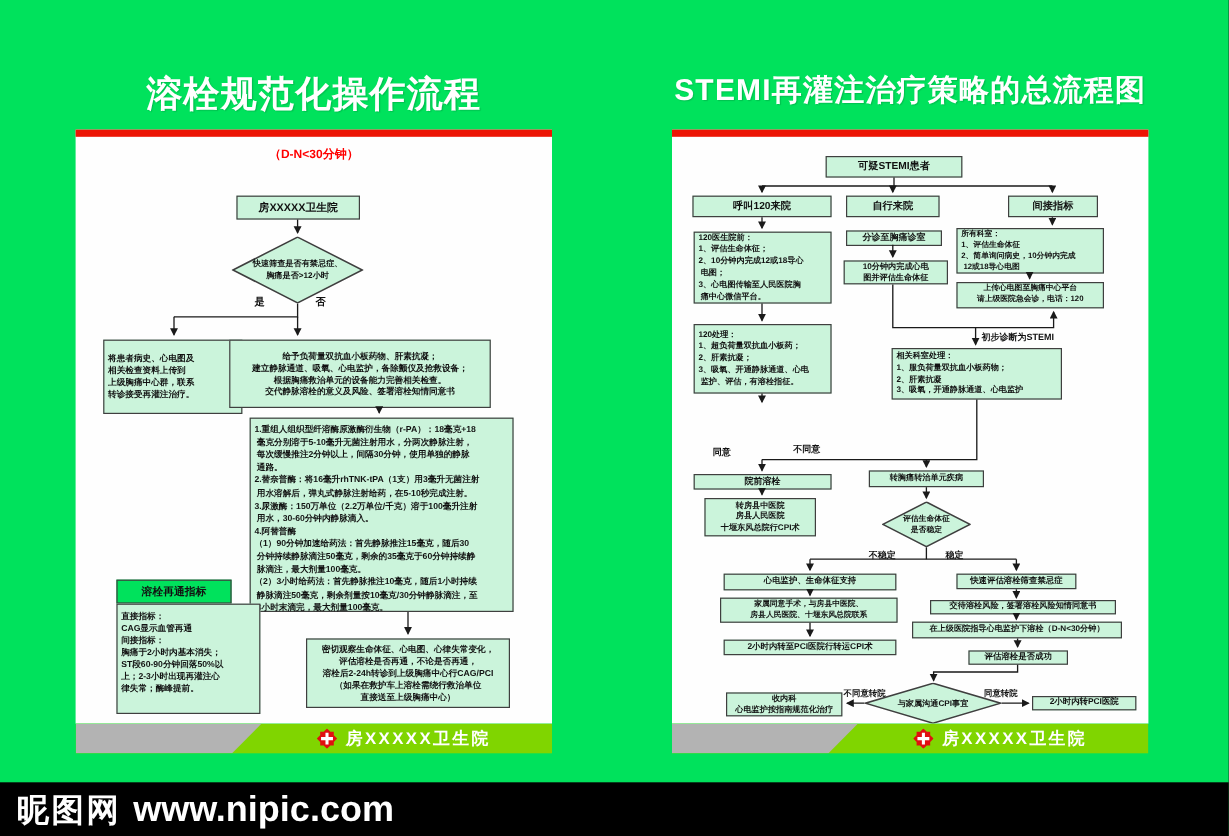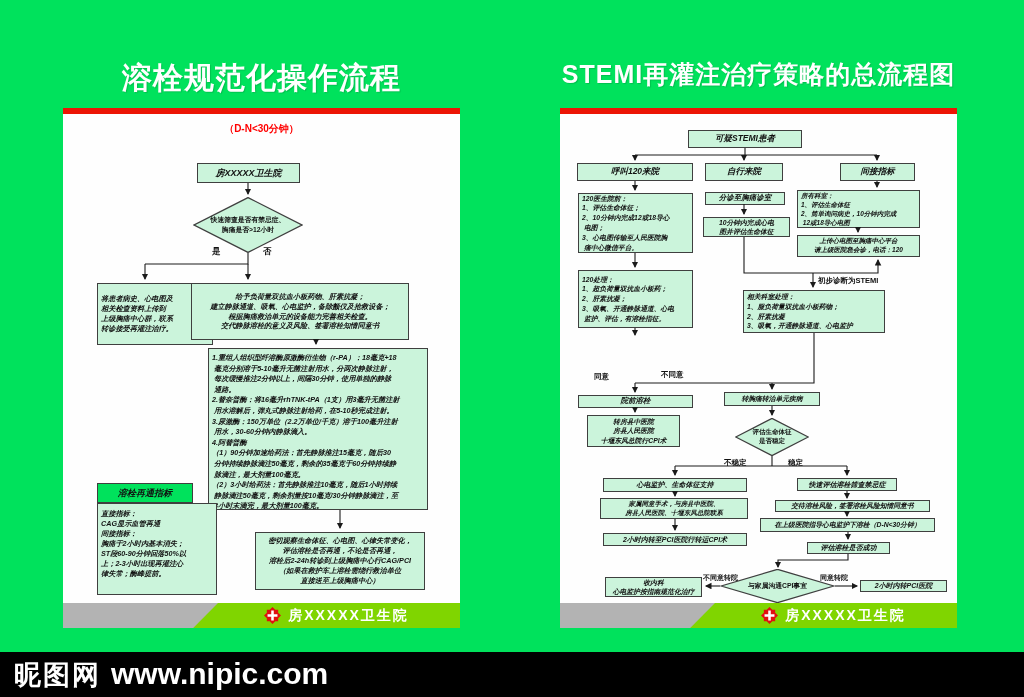--- a/index.html
+++ b/index.html
@@ -19,21 +19,21 @@
   .poster{position:absolute;top:28px;width:475px;height:612px;}
   .ptitle{position:absolute;top:30px;left:33px;width:397px;text-align:center;color:#fff;
           font-weight:bold;letter-spacing:1px;text-shadow:1px 1px 1px rgba(0,0,0,0.15);}
   .panel{position:absolute;left:33px;top:80px;width:397px;height:495px;background:#FEFEFE;}
   .redbar{position:absolute;left:0;top:0;width:100%;height:6px;background:var(--red-bar);}
   .rlabel{position:absolute;left:0;right:0;text-align:center;color:var(--red-text);
           font-weight:bold;font-size:10px;}
   .bx{position:absolute;background:var(--box-fill);border:1px solid var(--box-border);
       box-sizing:border-box;display:flex;align-items:center;justify-content:center;
       text-align:center;white-space:pre-wrap;color:#111;font-weight:bold;
-      font-size:7.2px;line-height:1.38;padding:1px 3px;font-style:italic;}
+      font-size:7.2px;line-height:1.38;padding:1px 3px;}
   .tl{justify-content:flex-start;text-align:left;}
   .dia{position:absolute;}
   .dia svg{position:absolute;left:0;top:0;width:100%;height:100%;}
   .dia polygon{fill:var(--box-fill);stroke:var(--box-border);stroke-width:1.3;}
   .dtx{position:absolute;left:0;top:0;right:0;bottom:0;display:flex;align-items:center;
        justify-content:center;text-align:center;white-space:pre-line;font-weight:bold;color:#111;}
   .lb{position:absolute;font-weight:bold;color:#111;font-size:8px;white-space:nowrap;}
   .arrows{position:absolute;left:0;top:0;pointer-events:none;}
   .arrows line,.arrows polyline{stroke:var(--line);stroke-width:1.1;fill:none;}
   .footer{position:absolute;left:33px;top:575px;width:397px;height:25px;overflow:hidden;}
@@ -71,21 +71,21 @@
         <svg viewBox="0 0 100 100" preserveAspectRatio="none">
             <polygon points="50,1 99,50 50,99 1,50" vector-effect="non-scaling-stroke"></polygon>
           </svg>
         <span class="dtx" style="font-size:6.8px;">快速筛查是否有禁忌症、
 胸痛是否&gt;12小时</span>
       </div>
 
       <span class="lb" style="left:149px;top:138px;font-size:8.5px;">是</span>
       <span class="lb" style="left:200px;top:138px;font-size:8.5px;">否</span>
 
-      <div class="bx tl" style="left:34px;top:175px;width:116px;height:62px;">将患者病史、心电图及
+      <div class="bx tl" style="left:23px;top:175px;width:116px;height:62px;">将患者病史、心电图及
 相关检查资料上传到
 上级胸痛中心群，联系
 转诊接受再灌注治疗。</div>
       <div class="bx" style="left:128px;top:175px;width:218px;height:57px;">给予负荷量双抗血小板药物、肝素抗凝；
 建立静脉通道、吸氧、心电监护，备除颤仪及抢救设备；
 根据胸痛救治单元的设备能力完善相关检查。
 交代静脉溶栓的意义及风险、签署溶栓知情同意书</div>
       <div class="bx tl" style="left:145px;top:240px;width:220px;height:162px;line-height:10.6px;align-items:flex-start;padding-top:4px;">1.重组人组织型纤溶酶原激酶衍生物（r-PA）：18毫克+18
  毫克分别溶于5-10毫升无菌注射用水，分两次静脉注射，
  每次缓慢推注2分钟以上，间隔30分钟，使用单独的静脉

